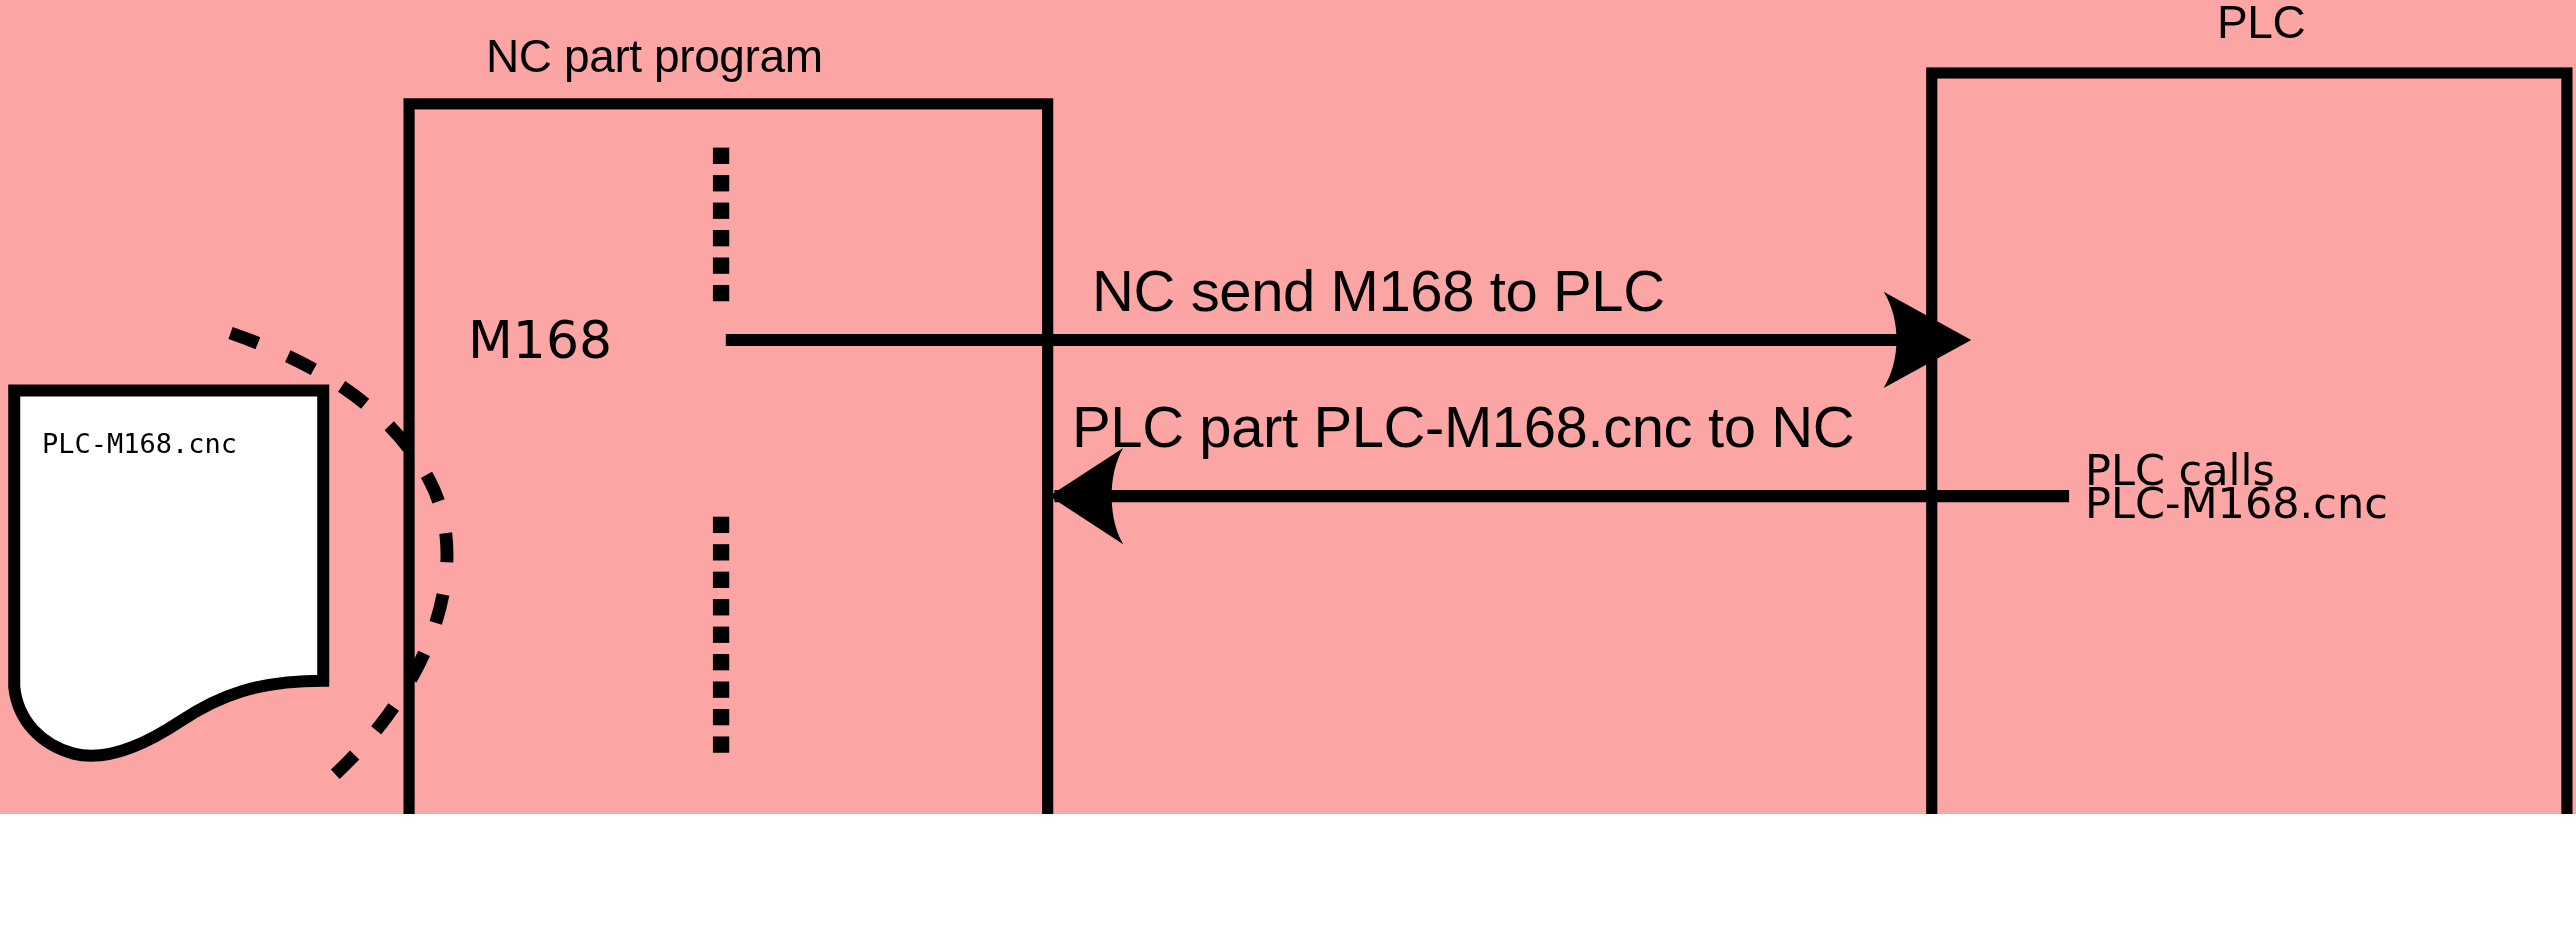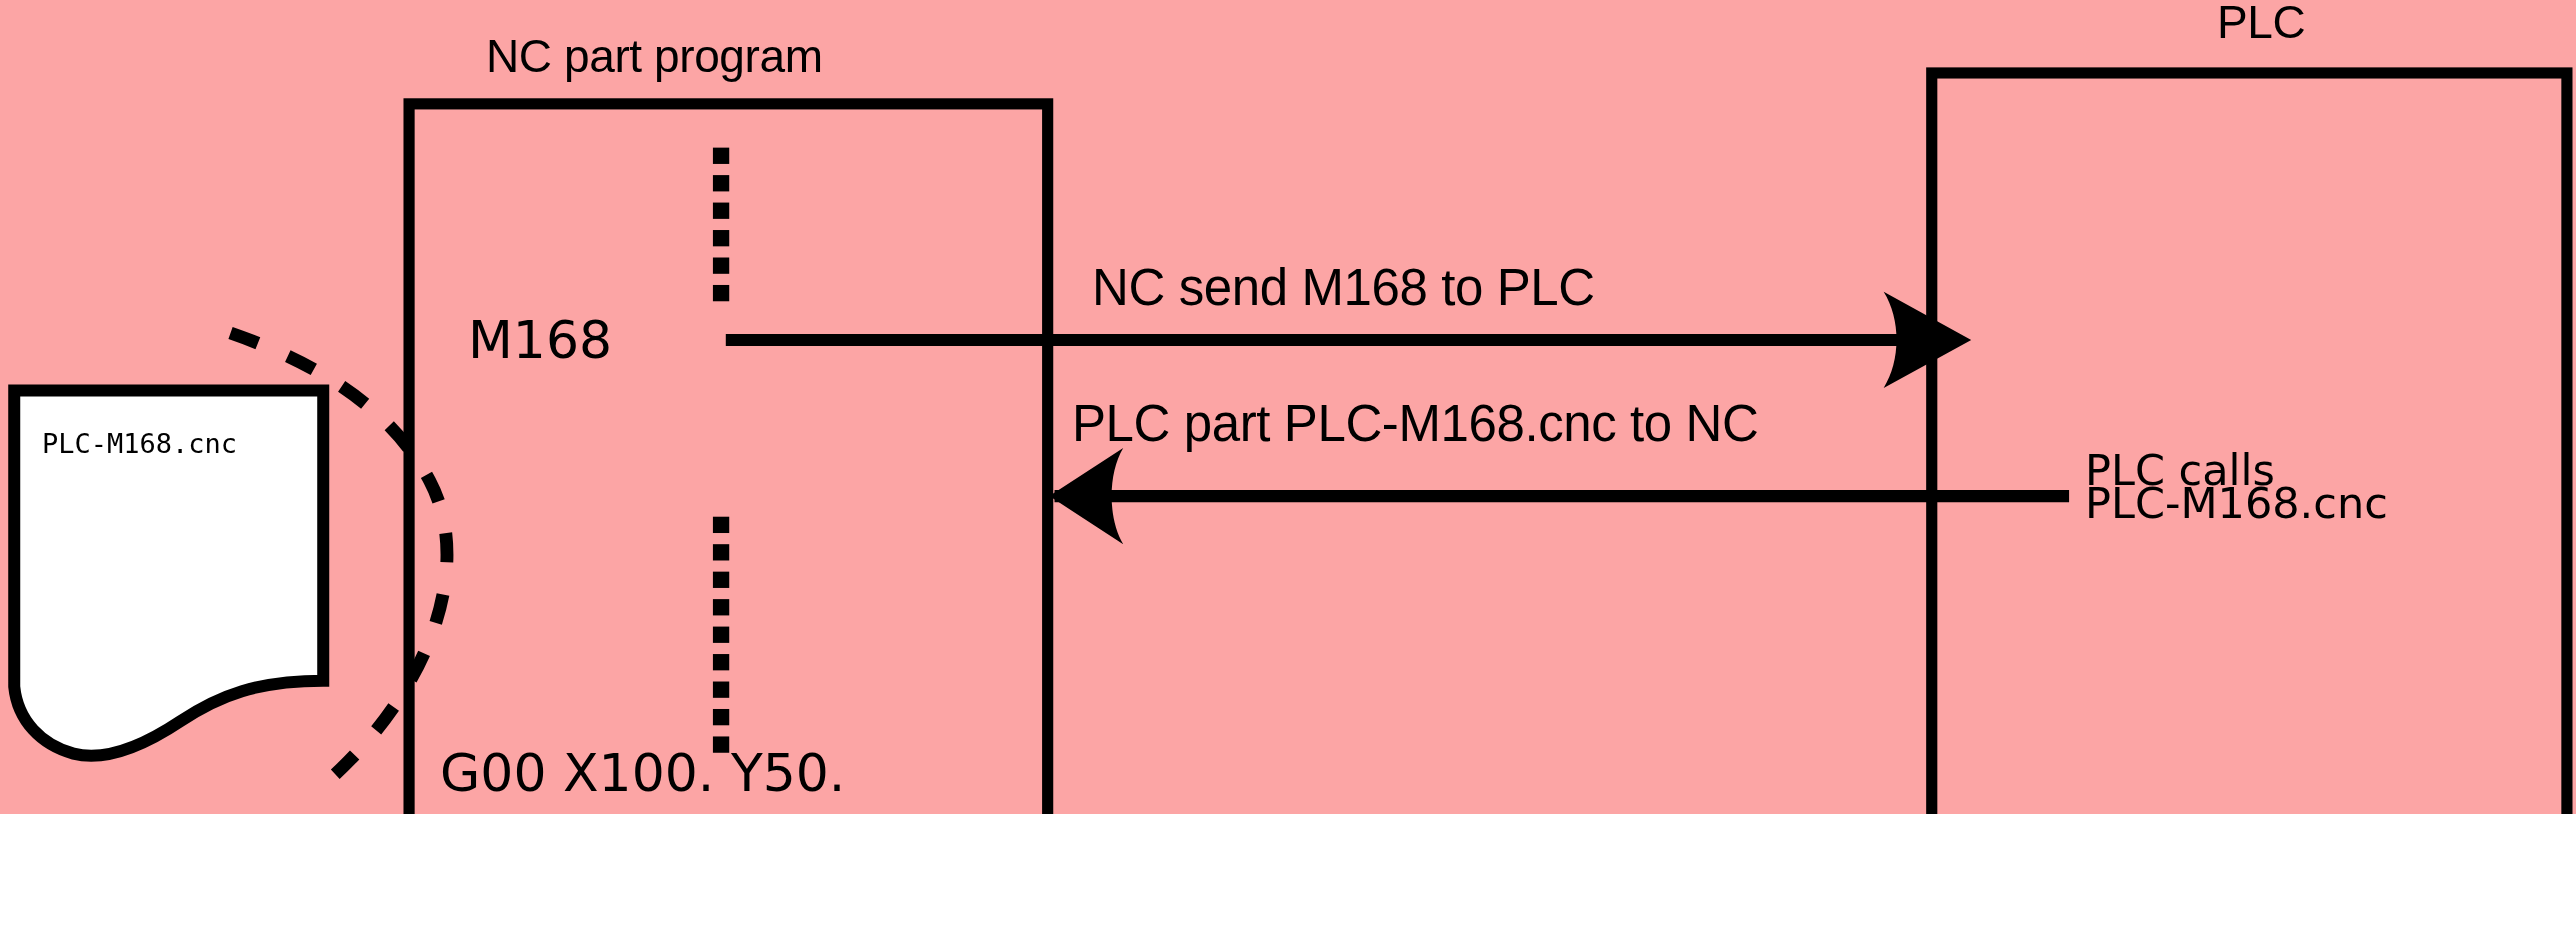--- a/index.html
+++ b/index.html
@@ -31,21 +31,21 @@
     white-space: pre;
     line-height: 1.12;
   }
   .title-lbl {
     font-family: "Liberation Sans", sans-serif;
     font-size: 46px;
     letter-spacing: -0.4px;
   }
   .arrow-lbl {
     font-family: "Liberation Sans", sans-serif;
-    font-size: 51px;
+    font-size: 58px;
     letter-spacing: -0.4px;
   }
   .code-lbl {
     font-family: "DejaVu Sans", sans-serif;
     font-size: 52px;
   }
   .plc-call-lbl {
     font-family: "DejaVu Sans", sans-serif;
     font-size: 43px;
     line-height: 1.22;
@@ -112,21 +112,20 @@
     <line x1="2410" y1="578" x2="2410" y2="578" stroke="#000000" stroke-width="14"></line>
 
   </svg>
 
   <div class="lbl title-lbl" style="left:486px; top:31px;">NC part program</div>
 
   <div class="lbl title-lbl" style="left:2217px; top:-3.4px;">PLC</div>
 
   <div class="lbl code-lbl" style="left:468px; top:311px;">M168</div>
 
-  <div class="lbl code-lbl" style="left:440px; top:744px;">G00 X100. Y50.</div>
 
   <div class="lbl arrow-lbl" style="left:1092px; top:259px;">NC send M168 to PLC</div>
 
   <div class="lbl arrow-lbl" style="left:1072px; top:395px;">PLC part PLC-M168.cnc to NC</div>
 
   <div class="lbl plc-call-lbl" style="left:2085px; top:444px;">PLC calls</div>
 
   <div class="lbl plc-call-lbl" style="left:2085px; top:477px;">PLC-M168.cnc</div>
 
   <div class="lbl doc-lbl" style="left:42px; top:429px;">PLC-M168.cnc</div>

